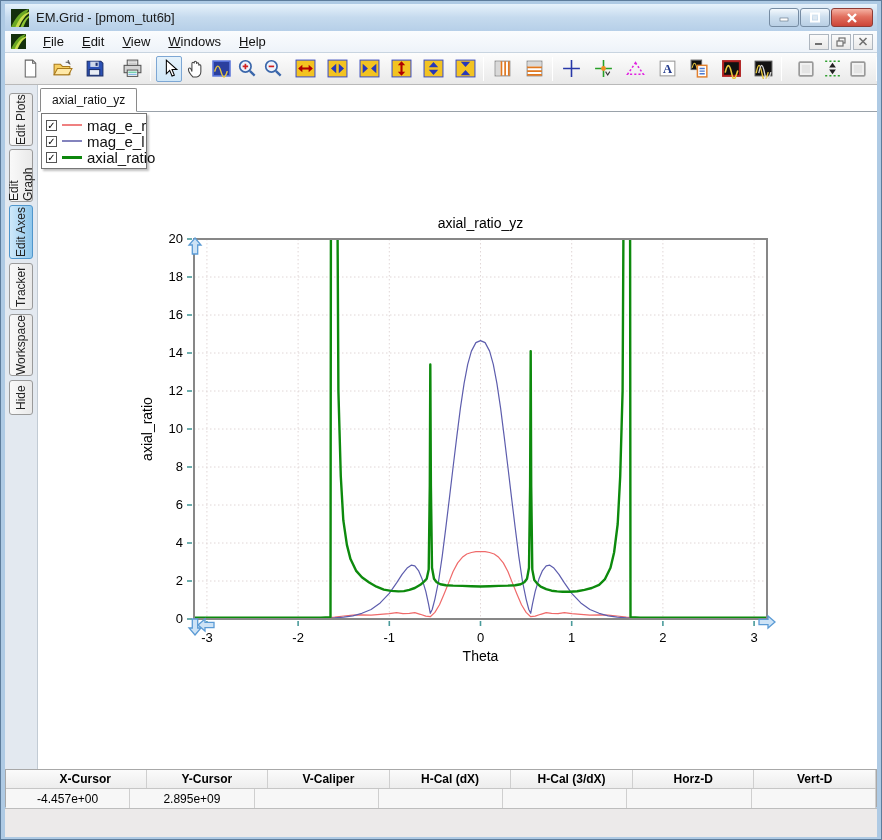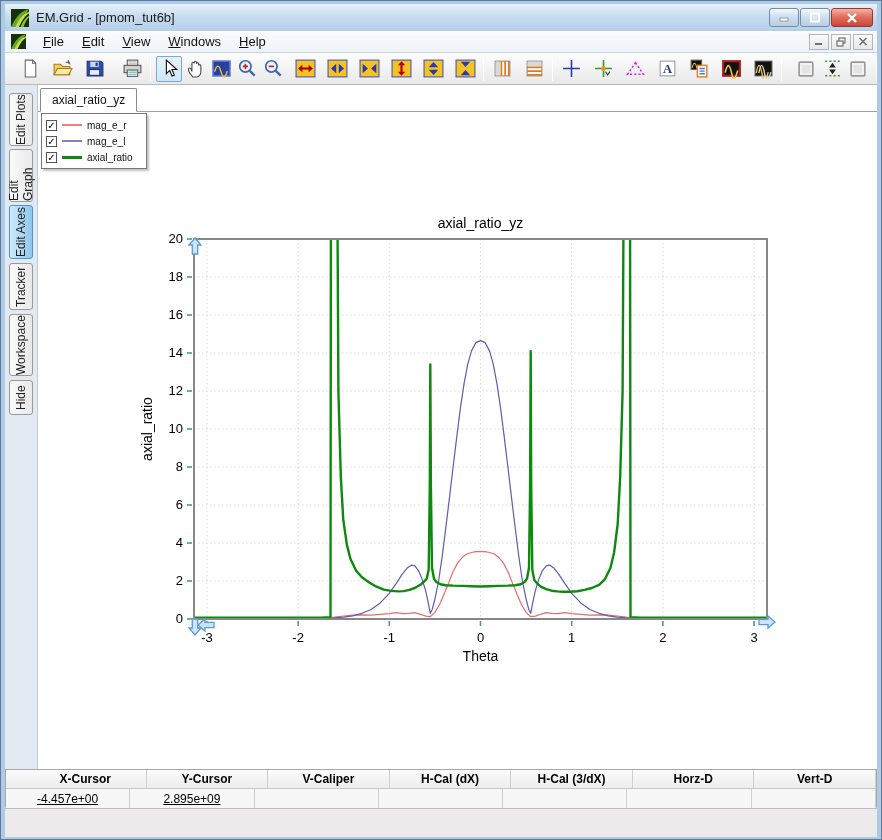--- a/index.html
+++ b/index.html
@@ -40,28 +40,28 @@
   .doc-tab { position:absolute; left:35px; top:3px; height:24px; padding:0 11px; background:#fff;
     border:1px solid #8a8a8a; border-bottom:1px solid #fff; border-radius:2px 2px 0 0;
     font-size:12px; color:#111; display:flex; align-items:center; z-index:3; }
   
   .legend { position:absolute; left:36px; top:28px; width:106px; background:#fff; border:1px solid #777;
     box-shadow:2px 2px 2px rgba(0,0,0,.25); padding:3px 4px; z-index:4; }
   .legend-row { display:flex; align-items:center; height:16px; gap:5px; }
   .legend-check { width:11px; height:11px; border:1px solid #555; background:#fff; font-size:10px; line-height:10px; text-align:center; color:#000; flex:0 0 auto; }
   .legend-line { width:20px; height:2px; flex:0 0 auto; }
   .legend-line.thick { height:3px; }
-  .legend-label { font-size:10px; color:#111; }
+  .legend-label { font-size:15px; color:#111; }
   
   #chart { position:absolute; left:133px; top:122px; }
   
   .status-table { position:absolute; left:4px; right:4px; top:768px; height:38px; background:#fff; border:1px solid #a8a8a8; }
   .st-row { display:grid; grid-template-columns:repeat(7,1fr); height:19px; }
   .st-row.head { background:linear-gradient(#fbfbfb,#ededed); border-bottom:1px solid #c6c6c6;padding-left:19px; }
-  .st-row.vals { background:#f7f7f7;text-decoration:underline; }
+  .st-row.vals { background:#f7f7f7; }
   .st-cell { font-size:12px; color:#000; display:flex; align-items:center; justify-content:center; border-right:1px solid #cfcfcf; overflow:hidden; }
   .st-row.head .st-cell { font-weight:bold; }
   .bottom-strip { position:absolute; left:4px; right:4px; top:807px; height:29px; background:#eceaea; border-top:1px solid #bdbdbd; }
 </style>
 </head>
 <body>
 
 <div class="window">
 
   <div class="titlebar">

